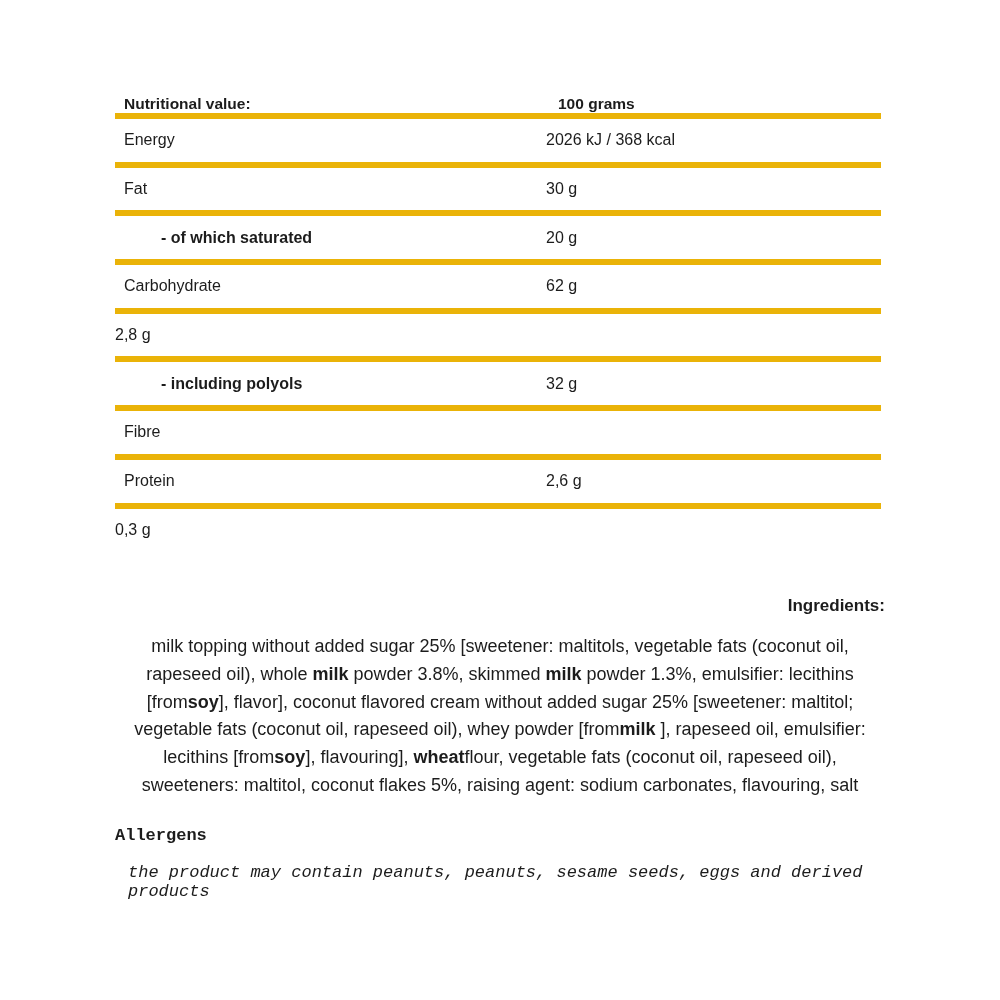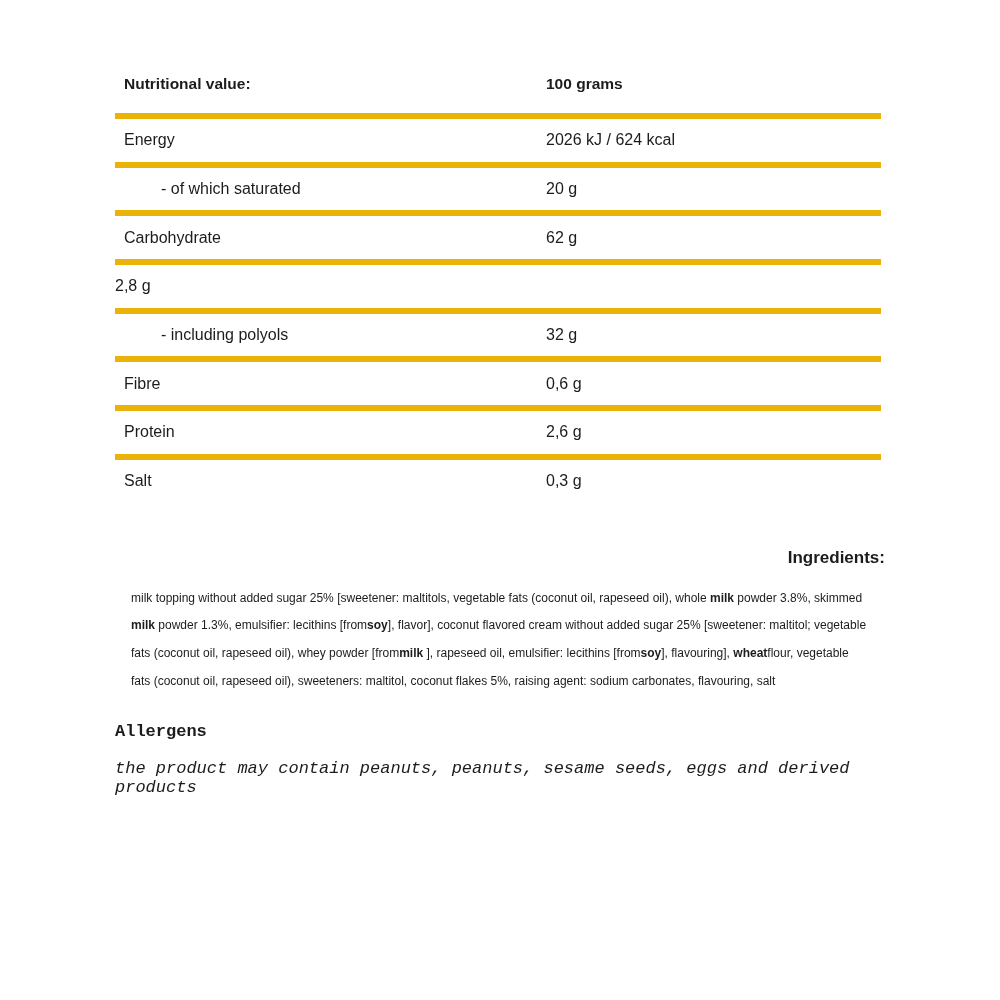--- a/index.html
+++ b/index.html
@@ -14,107 +14,111 @@
   }
   .page {
     padding: 75px 0 0 115px;
   }
 
   
   .nutrition { width: 766px; }
   .t-header {
     display: flex;
     height: 38px;
-    align-items: flex-start;
+    align-items: flex-end;
     font-weight: 700;
     font-size: 15.5px;
+    gap: 12px;
   }
   .row {
     display: flex;
     height: 48.7px;
     align-items: center;
     border-top: 6px solid #eab308;
     font-size: 16px;
   }
   .cell.label {
     width: 431px;
     padding-left: 9px;
   }
-  .row.indent .cell.label { padding-left: 46px; }
+  .row.indent .cell.label { padding-left: 46px; font-weight: bold; }
   .cell.value { flex: 1; }
 
   
   .ingredients { margin-top: 45px; width: 770px; }
   .ingredients h3 {
     margin: 0 0 17px 0;
     font-size: 17px;
     font-weight: 700;
     text-align: right;
   }
   .ingredients p {
-    margin: 16px;
-    font-size: 12px;
+    margin: 0;
+    font-size: 18px;
     line-height: 27.7px;
+    text-align: center;
   }
   .ingredients .b { font-weight: 700; }
 
   
   .allergens { margin-top: 27px; width: 770px; font-family: Liberation Mono, monospace; }
   .allergens h3 {
     margin: 0 0 18px 0;
     font-size: 17px;
     font-weight: 700;
   }
   .allergens p {
-    margin: 0;
+    margin: 13px;
     font-size: 17px;
     font-style: italic;
     font-weight: 500;
   }
 </style>
 </head>
 <body>
 
 <div class="page">
 
   <section class="nutrition">
     <div class="t-header">
       <div class="cell label">Nutritional value:</div>
       <div class="cell value">100 grams</div>
     </div>
     <div id="rows">
         <div class="row">
           <div class="cell label">Energy</div>
-          <div class="cell value">2026 kJ / 624 kcal</div>
+          <div class="cell value">2026 kJ / 368 kcal</div>
+        </div>
+        <div class="row">
+          <div class="cell label">Fat</div>
+          <div class="cell value">30 g</div>
         </div>
         <div class="row indent">
           <div class="cell label">- of which saturated</div>
           <div class="cell value">20 g</div>
         </div>
         <div class="row">
           <div class="cell label">Carbohydrate</div>
           <div class="cell value">62 g</div>
         </div>
         <div class="row indent">
           <div class="cell value">2,8 g</div>
         </div>
         <div class="row indent">
           <div class="cell label">- including polyols</div>
           <div class="cell value">32 g</div>
         </div>
         <div class="row">
           <div class="cell label">Fibre</div>
-          <div class="cell value">0,6 g</div>
         </div>
         <div class="row">
           <div class="cell label">Protein</div>
           <div class="cell value">2,6 g</div>
         </div>
         <div class="row">
-          <div class="cell label">Salt</div>
           <div class="cell value">0,3 g</div>
         </div>
       </div>
   </section>
 
   <section class="ingredients">
     <h3>Ingredients:</h3>
     <p id="ingredients-text"><span>milk topping without added sugar 25% [sweetener: maltitols, vegetable fats (coconut oil, rapeseed oil), whole </span><span class="b">milk</span><span> powder 3.8%, skimmed </span><span class="b">milk</span><span> powder 1.3%, emulsifier: lecithins [from</span><span class="b">soy</span><span>], flavor], coconut flavored cream without added sugar 25% [sweetener: maltitol; vegetable fats (coconut oil, rapeseed oil), whey powder [from</span><span class="b">milk</span><span> ], rapeseed oil, emulsifier: lecithins [from</span><span class="b">soy</span><span>], flavouring], </span><span class="b">wheat</span><span>flour, vegetable fats (coconut oil, rapeseed oil), sweeteners: maltitol, coconut flakes 5%, raising agent: sodium carbonates, flavouring, salt</span></p>
   </section>
 

